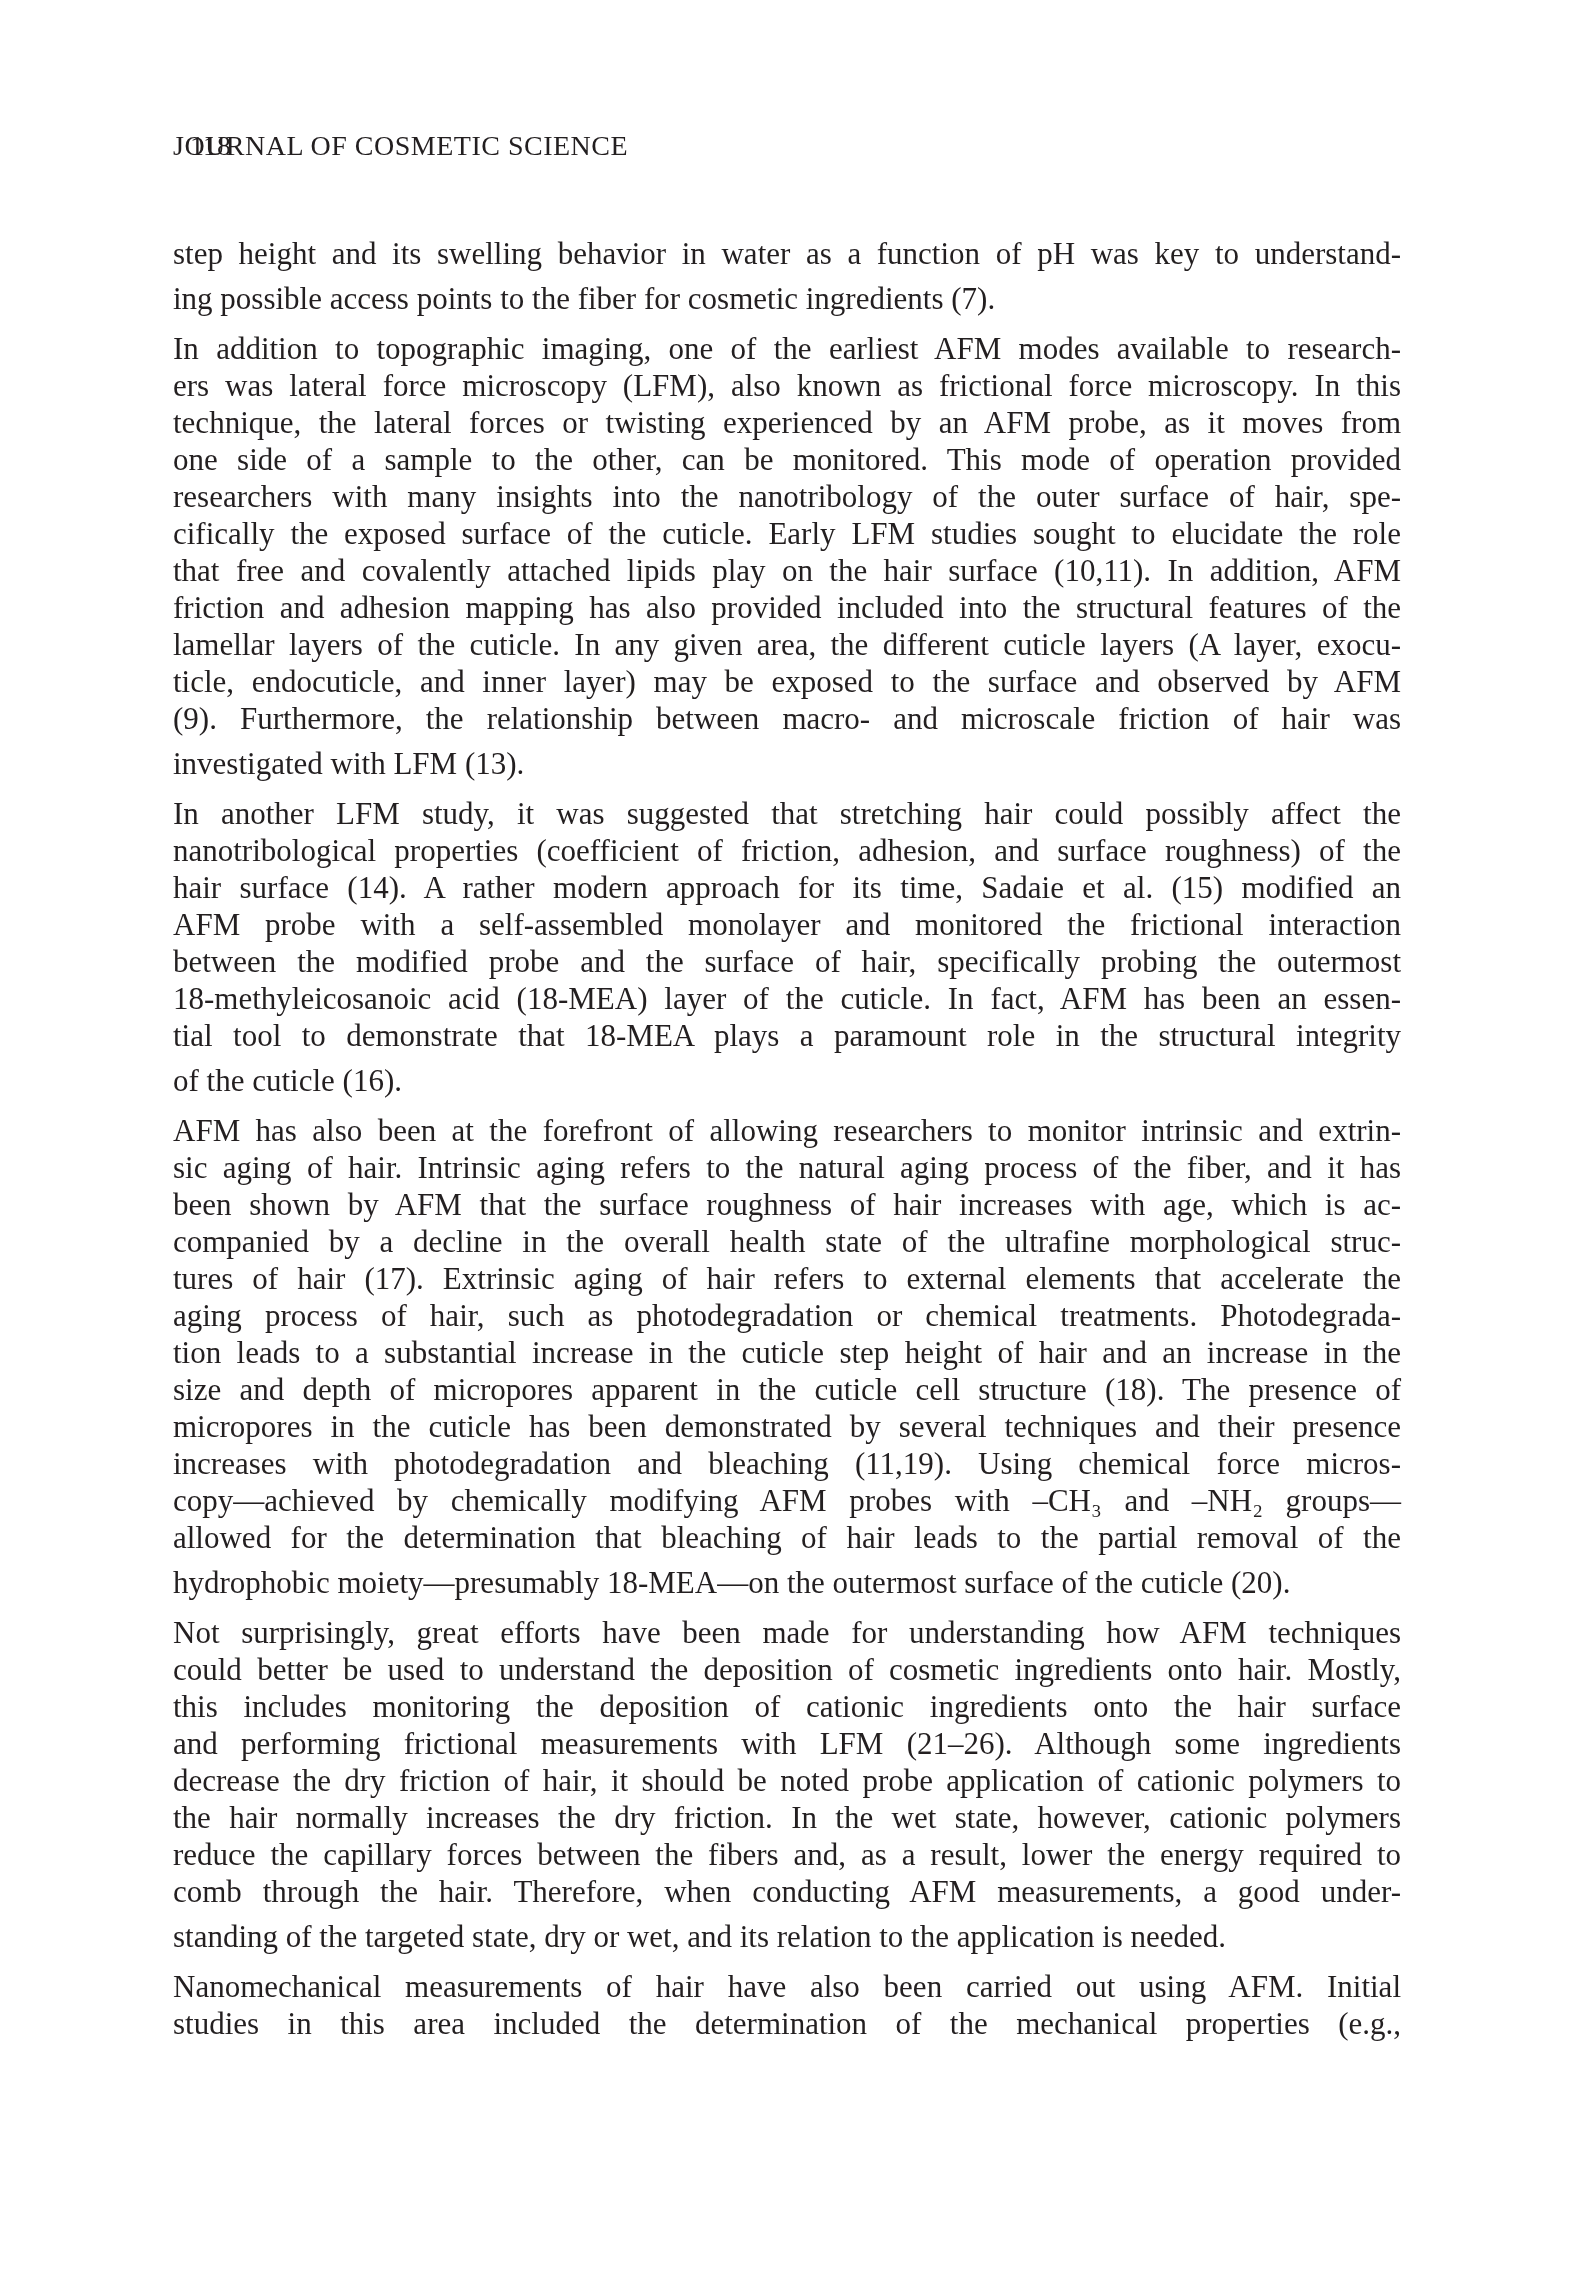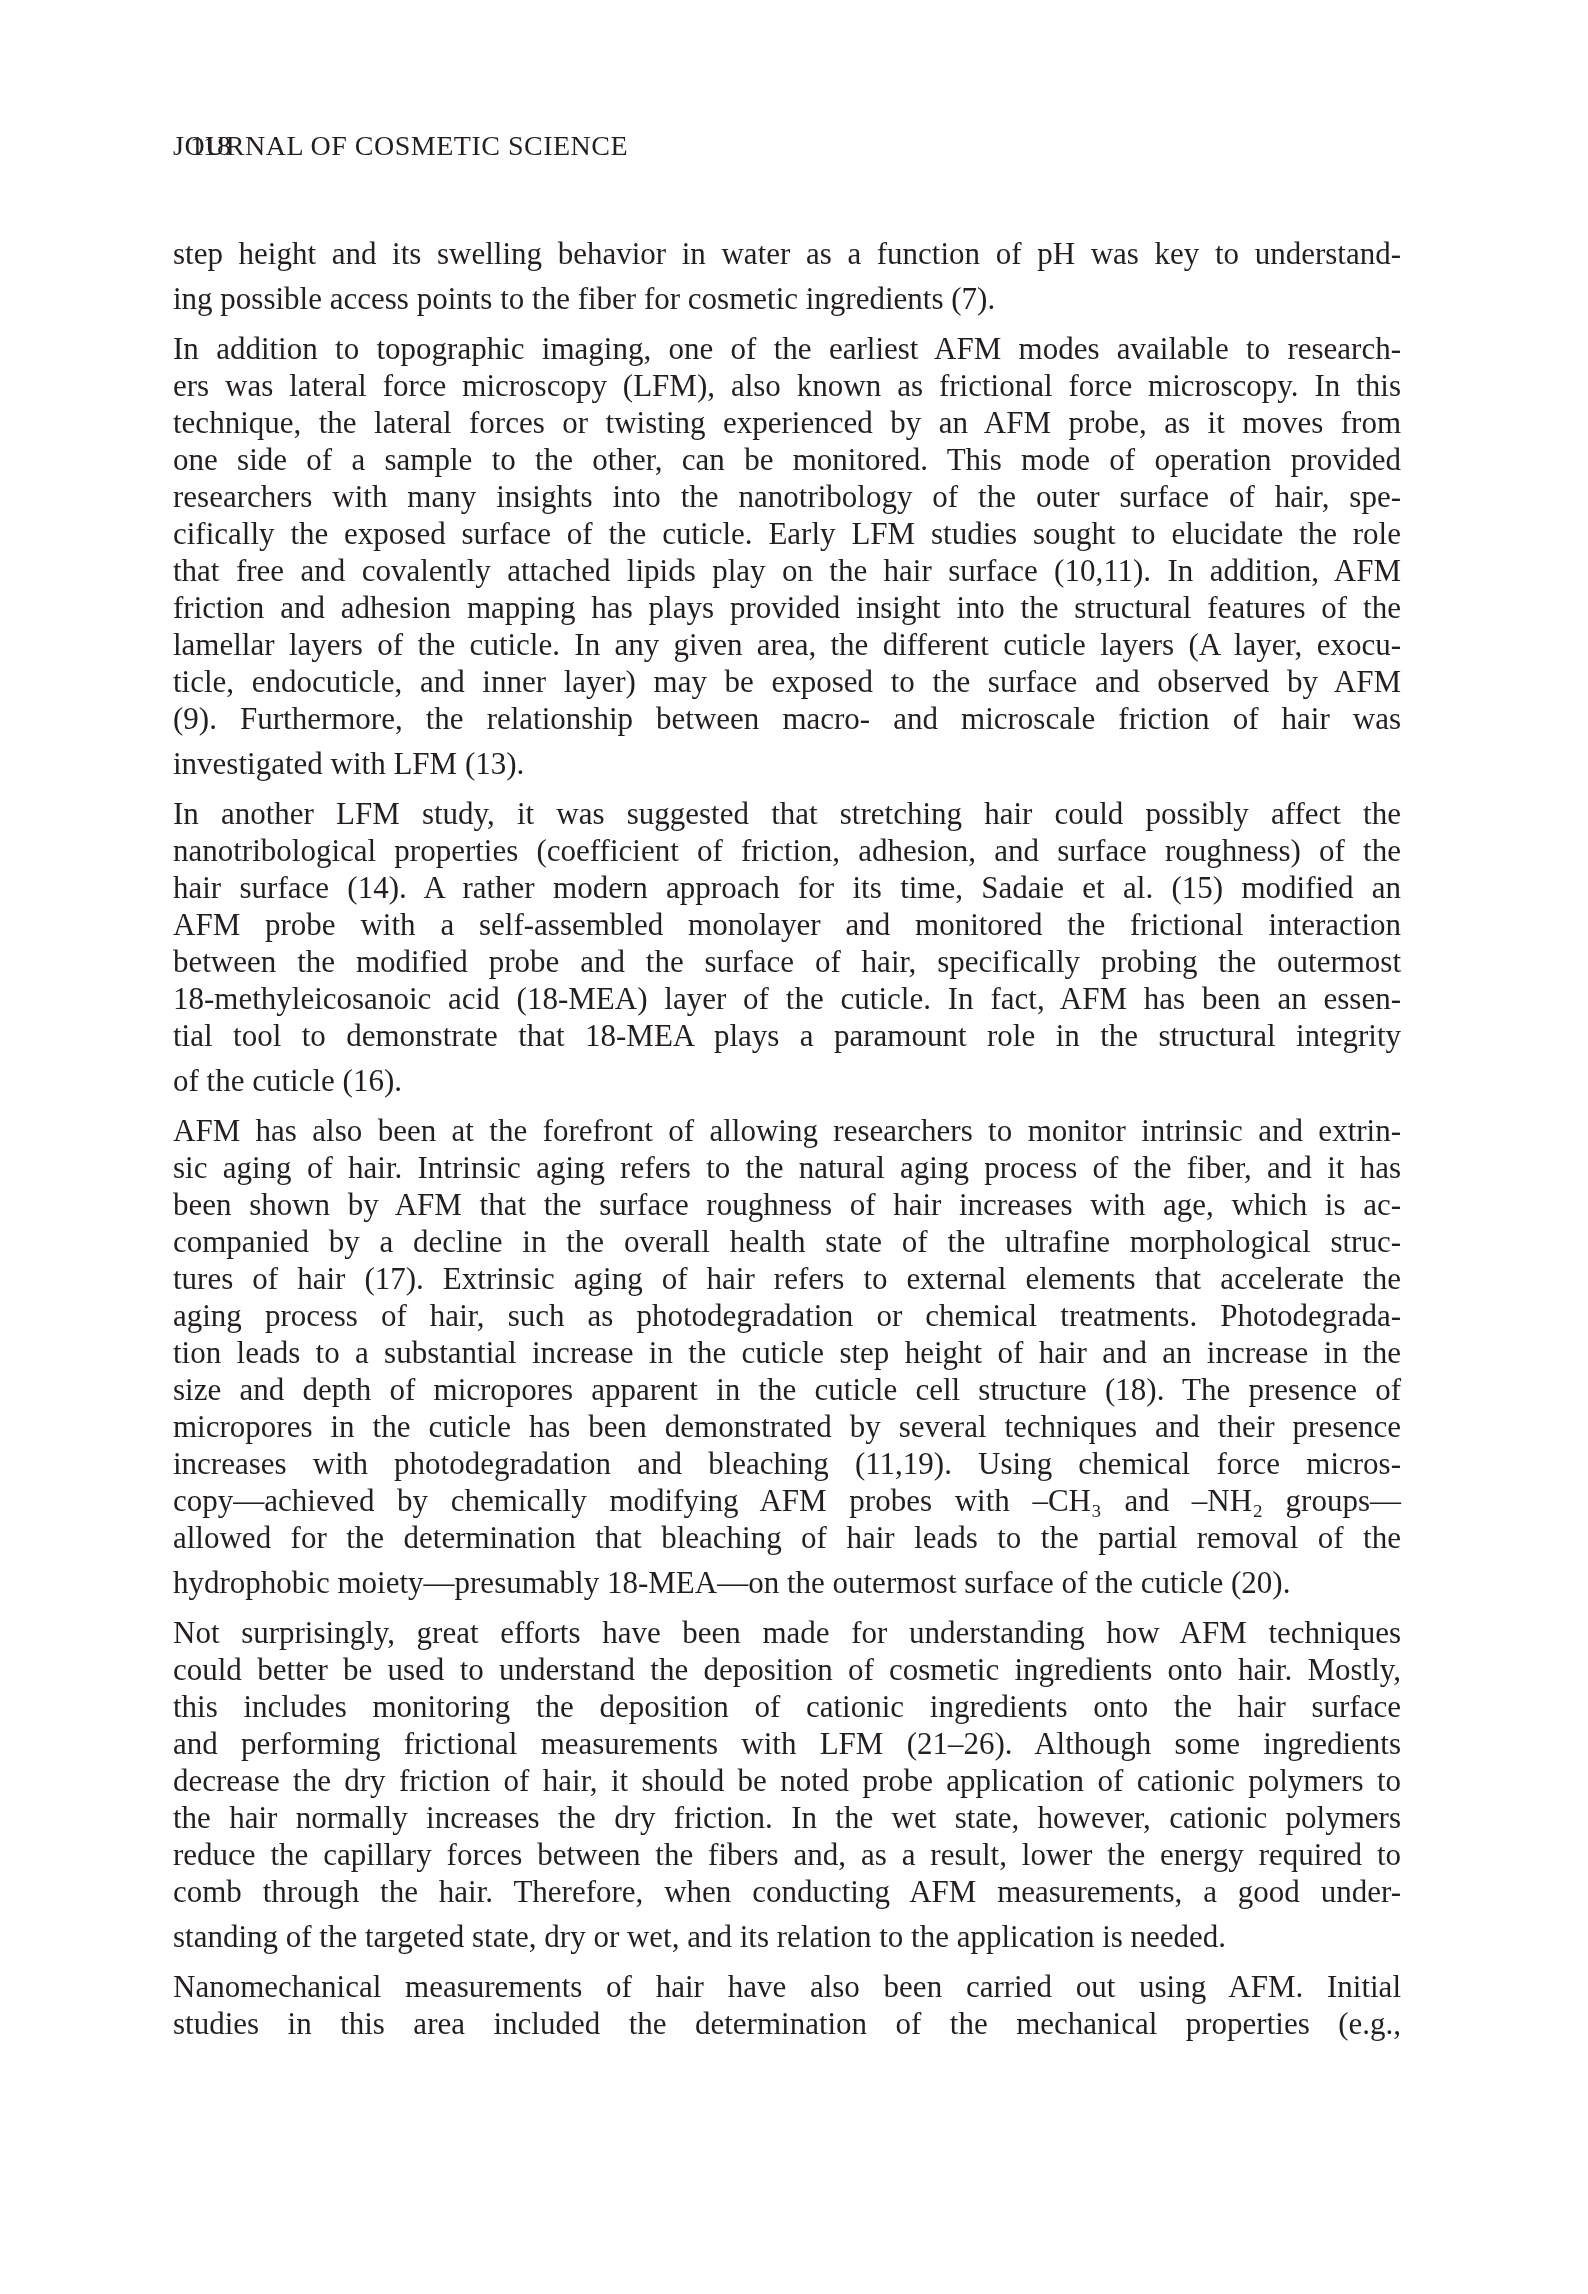--- a/index.html
+++ b/index.html
@@ -75,21 +75,21 @@
       <span class="line last">ing possible access points to the fiber for cosmetic ingredients (7).</span>
     </div>
     <div class="paragraph">
       <span class="line">In addition to topographic imaging, one of the earliest AFM modes available to research-</span>
       <span class="line">ers was lateral force microscopy (LFM), also known as frictional force microscopy. In this</span>
       <span class="line">technique, the lateral forces or twisting experienced by an AFM probe, as it moves from</span>
       <span class="line">one side of a sample to the other, can be monitored. This mode of operation provided</span>
       <span class="line">researchers with many insights into the nanotribology of the outer surface of hair, spe-</span>
       <span class="line">cifically the exposed surface of the cuticle. Early LFM studies sought to elucidate the role</span>
       <span class="line">that free and covalently attached lipids play on the hair surface (10,11). In addition, AFM</span>
-      <span class="line">friction and adhesion mapping has plays provided insight into the structural features of the</span>
+      <span class="line">friction and adhesion mapping has also provided included into the structural features of the</span>
       <span class="line">lamellar layers of the cuticle. In any given area, the different cuticle layers (A layer, exocu-</span>
       <span class="line">ticle, endocuticle, and inner layer) may be exposed to the surface and observed by AFM</span>
       <span class="line">(9). Furthermore, the relationship between macro- and microscale friction of hair was</span>
       <span class="line last">investigated with LFM (13).</span>
     </div>
     <div class="paragraph">
       <span class="line">In another LFM study, it was suggested that stretching hair could possibly affect the</span>
       <span class="line">nanotribological properties (coefficient of friction, adhesion, and surface roughness) of the</span>
       <span class="line">hair surface (14). A rather modern approach for its time, Sadaie et al. (15) modified an</span>
       <span class="line">AFM probe with a self-assembled monolayer and monitored the frictional interaction</span>

